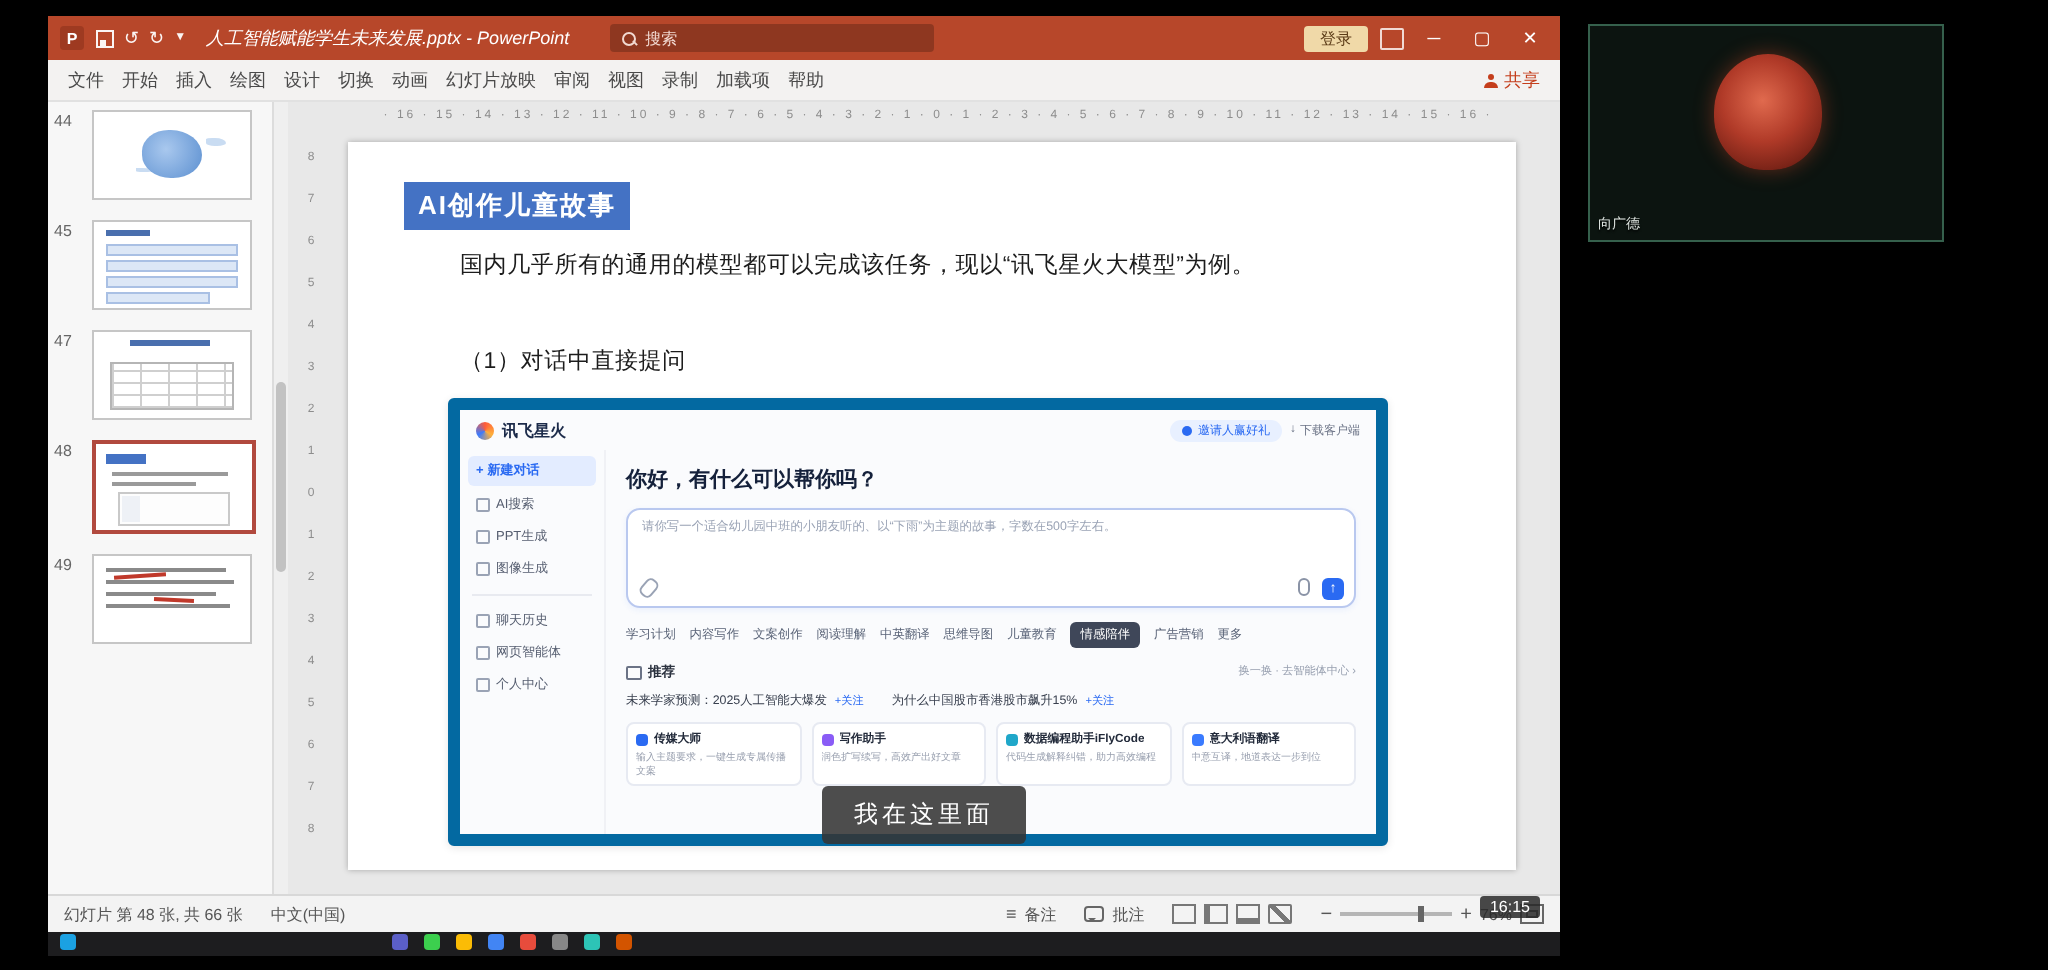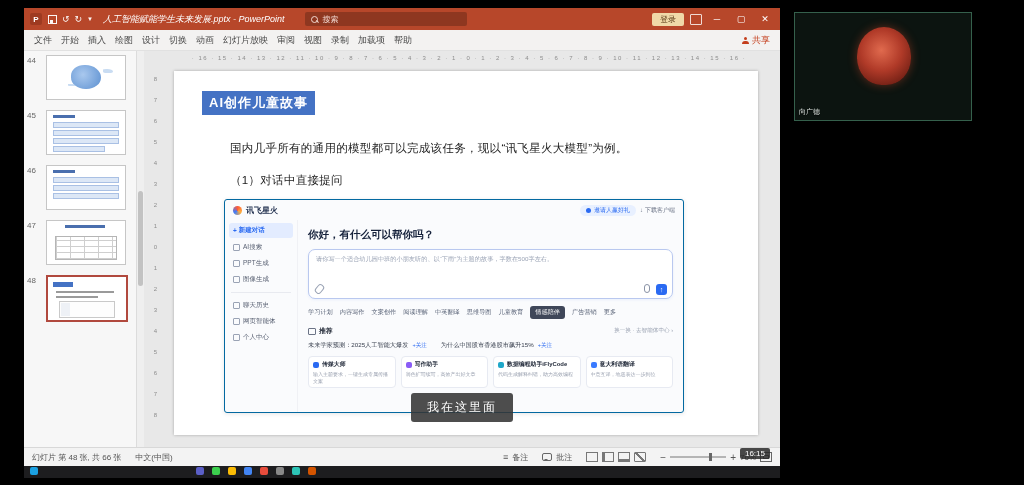--- a/index.html
+++ b/index.html
@@ -69,25 +69,25 @@
   .scrollbar{width:7px;background:#efefef;flex:0 0 auto;position:relative;}
   .scroll-thumb{position:absolute;left:1px;top:140px;width:5px;height:95px;background:#c2c2c2;border-radius:3px;}
 
   
   .edit{flex:1 1 auto;position:relative;}
   .h-ruler{position:absolute;left:28px;right:14px;top:2px;height:11px;font-size:6px;color:#8d8d8d;line-height:11px;text-align:center;white-space:nowrap;overflow:hidden;letter-spacing:1.5px;}
   .v-ruler{position:absolute;left:5px;top:18px;width:13px;bottom:2px;font-size:6px;color:#8d8d8d;text-align:center;white-space:pre-line;line-height:21px;overflow:hidden;}
   .slide{position:absolute;left:30px;top:20px;width:584px;height:364px;background:#fff;box-shadow:0 0 3px rgba(0,0,0,.28);}
 
   .ai-title{position:absolute;left:28px;top:20px;background:#4472c4;color:#fff;font-size:13px;font-weight:bold;padding:3px 7px;letter-spacing:1px;}
-  .para{position:absolute;left:56px;top:70px;font-size:11.5px;color:#1c1c1c;letter-spacing:.3px;}
+  .para{position:absolute;left:56px;top:54px;font-size:11.5px;color:#1c1c1c;letter-spacing:.3px;}
   .subpoint{position:absolute;left:56px;top:102px;font-size:11.5px;color:#1c1c1c;letter-spacing:.3px;}
 
   
-  .spark{position:absolute;left:50px;top:128px;width:458px;height:212px;background:#fafbfd;border:1px solid #0369a1;border-radius:3px;box-shadow:0 1px 4px rgba(0,0,0,.10);display:flex;flex-direction:column;overflow:hidden;}
+  .spark{position:absolute;left:50px;top:128px;width:458px;height:212px;background:#fafbfd;border:6px solid #0369a1;border-radius:3px;box-shadow:0 1px 4px rgba(0,0,0,.10);display:flex;flex-direction:column;overflow:hidden;}
   .sp-head{height:20px;display:flex;align-items:center;gap:4px;padding:0 8px;flex:0 0 auto;}
   .flame{width:9px;height:9px;border-radius:50%;background:conic-gradient(#ff5b3a,#ffb03a,#3a7bff,#ff5b3a);}
   .sp-logo{font-size:8px;font-weight:bold;color:#1c2b4a;}
   .sp-head-spacer{flex:1;}
   .invite{display:flex;align-items:center;gap:3px;background:#e8f0ff;color:#2a6af2;font-size:6px;padding:1px 6px;border-radius:8px;}
   .invite-dot{width:5px;height:5px;border-radius:50%;background:#2a6af2;}
   .download{display:flex;align-items:center;gap:2px;font-size:6px;color:#6b7386;}
   .sp-body{flex:1;display:flex;min-height:0;}
   .sp-side{width:64px;padding:3px 4px;display:flex;flex-direction:column;gap:3px;flex:0 0 auto;border-right:1px solid #f0f1f5;}
   .side-new{background:#e3ecff;color:#2a6af2;border-radius:3px;font-size:6.5px;padding:3px 4px;display:flex;align-items:center;gap:2px;font-weight:bold;}
@@ -211,42 +211,44 @@
         <span class="tnum">45</span>
         <div class="tbox">
           <div class="tb-el t-title"></div>
             <div class="tb-el t-row1"></div>
             <div class="tb-el t-row2"></div>
             <div class="tb-el t-row3"></div>
             <div class="tb-el t-row4"></div>
         </div>
       </div>
       <div class="trow">
-        <span class="tnum">46</span>
-        <div class="tbox">
-          <div class="tb-el t-title"></div>
-            <div class="tb-el t-row1"></div>
-            <div class="tb-el t-row2"></div>
-            <div class="tb-el t-row3"></div>
-        </div>
-      </div>
-      <div class="trow">
         <span class="tnum">47</span>
         <div class="tbox">
           <div class="tb-el t-title" style="left:18px;width:40px;"></div>
             <div class="tb-el t-grid"></div>
         </div>
       </div>
       <div class="trow">
         <span class="tnum">48</span>
         <div class="tbox sel">
           <div class="tb-el t-chip"></div>
             <div class="tb-el t-p1"></div>
             <div class="tb-el t-p2"></div>
             <div class="tb-el t-shot"></div>
+        </div>
+      </div>
+      <div class="trow">
+        <span class="tnum">49</span>
+        <div class="tbox">
+          <div class="tb-el t-g1"></div>
+            <div class="tb-el t-g2"></div>
+            <div class="tb-el t-g3"></div>
+            <div class="tb-el t-g4"></div>
+          <div class="tb-el t-red1"></div>
+            <div class="tb-el t-red2"></div>
         </div>
       </div>
     </div>
 
     <div class="scrollbar">
         <div class="scroll-thumb"></div>
       </div>
 
     <div class="edit">
       <div class="h-ruler">· 16 · 15 · 14 · 13 · 12 · 11 · 10 · 9 · 8 · 7 · 6 · 5 · 4 · 3 · 2 · 1 · 0 · 1 · 2 · 3 · 4 · 5 · 6 · 7 · 8 · 9 · 10 · 11 · 12 · 13 · 14 · 15 · 16 ·</div>

